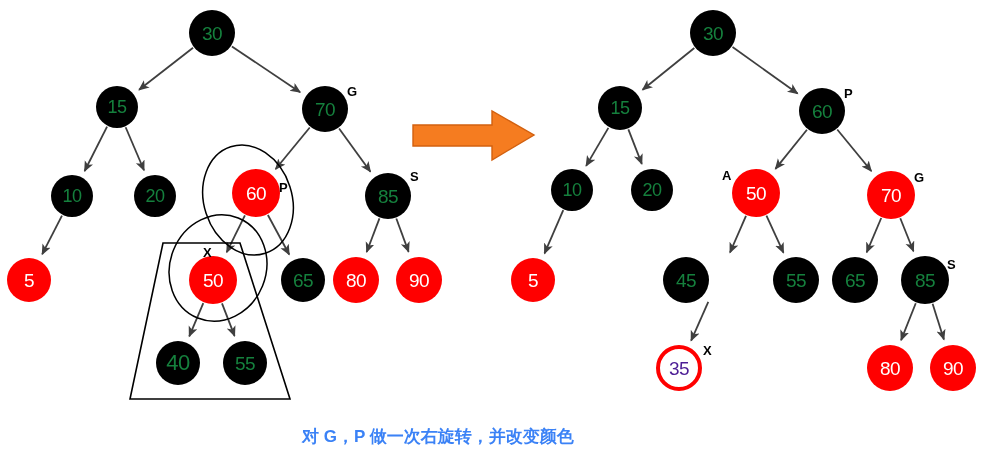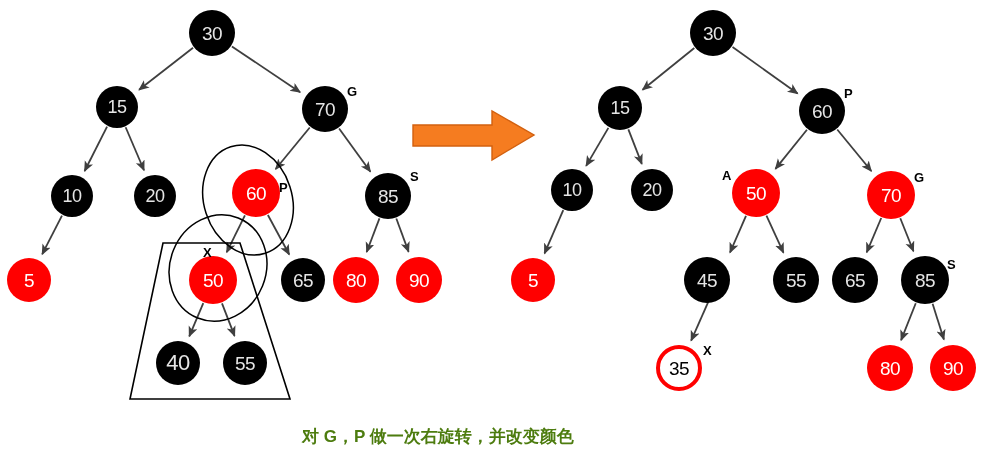--- a/index.html
+++ b/index.html
@@ -33,42 +33,42 @@
     display: flex;
     align-items: center;
     justify-content: center;
     box-sizing: border-box;
     font-weight: 400;
     letter-spacing: -0.5px;
     line-height: 1;
   }
   .node.black {
     background: #000000;
-    color: #e5e5e5;
+    color: #15803d;
   }
   .node.red {
     background: #ff0000;
     color: #ffffff;
   }
   .node.ring {
     background: #ffffff;
-    color: #000000;
+    color: #4c1d95;
     border: 4px solid #ff0000;
   }
   .node-label {
     position: absolute;
     font-weight: bold;
     color: #000000;
     font-size: 13px;
     line-height: 1;
   }
   .caption {
     position: absolute;
     font-weight: bold;
-    color: #4d7c0f;
+    color: #3b82f6;
     font-size: 17px;
     white-space: nowrap;
   }
   .arrow-big {
     position: absolute;
   }
 </style>
 </head>
 <body>
 
@@ -145,21 +145,21 @@
       <div class="node black" style="left: 598px; top: 86px; width: 44px; height: 44px; font-size: 18px;">15</div>
       <div class="node black" style="left: 799px; top: 88px; width: 46px; height: 46px; font-size: 19px;">60</div>
       <div class="node-label" style="left: 844px; top: 87px;">P</div>
       <div class="node black" style="left: 551px; top: 169px; width: 42px; height: 42px; font-size: 18px;">10</div>
       <div class="node black" style="left: 631px; top: 169px; width: 42px; height: 42px; font-size: 18px;">20</div>
       <div class="node red" style="left: 732px; top: 169px; width: 48px; height: 48px; font-size: 19px;">50</div>
       <div class="node-label" style="left: 722px; top: 169px;">A</div>
       <div class="node red" style="left: 867px; top: 171px; width: 48px; height: 48px; font-size: 19px;">70</div>
       <div class="node-label" style="left: 914px; top: 171px;">G</div>
       <div class="node red" style="left: 511px; top: 258px; width: 44px; height: 44px; font-size: 19px;">5</div>
-      <div class="node black" style="left: 684px; top: 257px; width: 46px; height: 46px; font-size: 19px;">45</div>
+      <div class="node black" style="left: 663px; top: 257px; width: 46px; height: 46px; font-size: 19px;">45</div>
       <div class="node black" style="left: 773px; top: 257px; width: 46px; height: 46px; font-size: 19px;">55</div>
       <div class="node black" style="left: 832px; top: 257px; width: 46px; height: 46px; font-size: 19px;">65</div>
       <div class="node black" style="left: 901px; top: 256px; width: 48px; height: 48px; font-size: 19px;">85</div>
       <div class="node-label" style="left: 947px; top: 258px;">S</div>
       <div class="node ring" style="left: 656px; top: 345px; width: 46px; height: 46px; font-size: 19px;">35</div>
       <div class="node-label" style="left: 703px; top: 344px;">X</div>
       <div class="node red" style="left: 867px; top: 345px; width: 46px; height: 46px; font-size: 19px;">80</div>
       <div class="node red" style="left: 930px; top: 345px; width: 46px; height: 46px; font-size: 19px;">90</div>
     </div>
 

